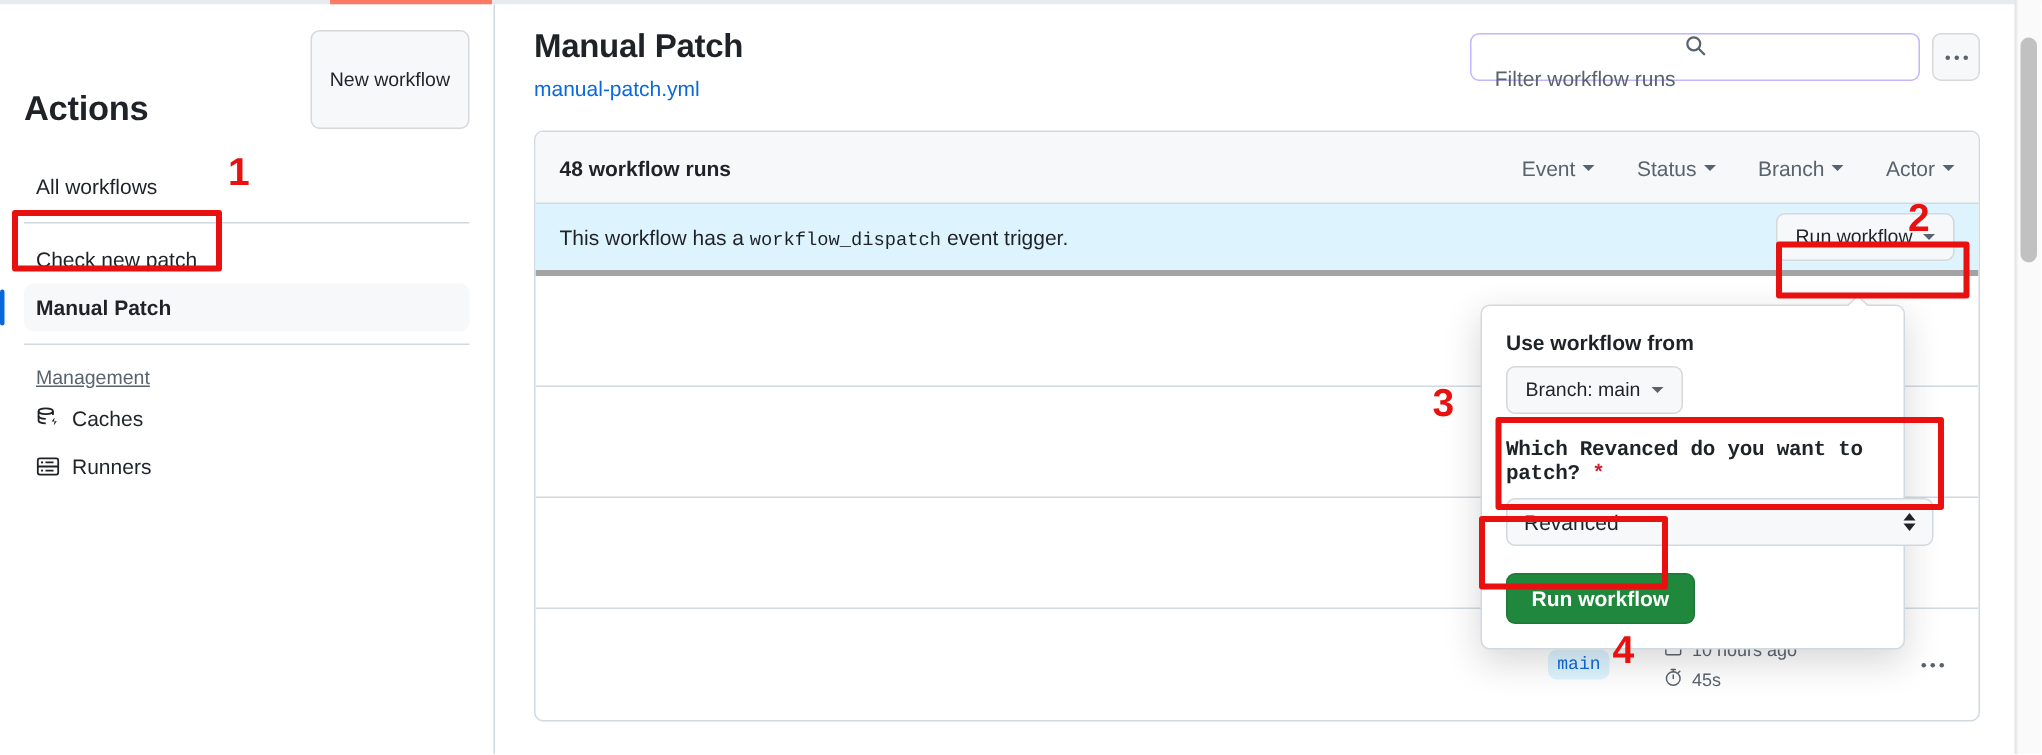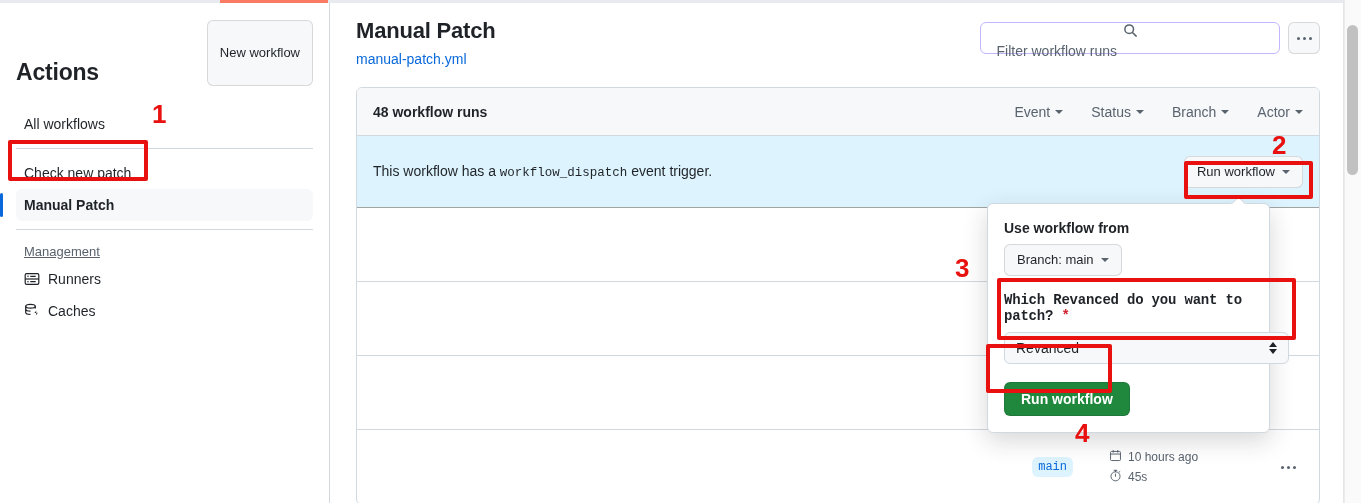--- a/index.html
+++ b/index.html
@@ -102,22 +102,22 @@
   .runs-count { font-size:14px; font-weight:600; color:#1f2328; }
   .filters { display:flex; align-items:center; gap:28px; }
   .filter {
     font-size:14px; color:#59636e; cursor:pointer; display:flex; align-items:center; gap:5px;
   }
   .caret {
     width:0;height:0; border-left:4px solid transparent; border-right:4px solid transparent;
     border-top:4px solid #59636e; display:inline-block;
   }
   .dispatch-banner {
-    background:#ddf4ff; border-bottom:1px solid #a3a3a3;
-    height:72px; display:flex; align-items:center; justify-content:space-between;
+    background:#ddf4ff; border-bottom:4px solid #a3a3a3;
+    height:48px; display:flex; align-items:center; justify-content:space-between;
     padding: 0 16px;
   }
   .dispatch-text { font-size:14px; color:#1f2328; }
   .dispatch-text code {
     font-family:"Liberation Mono", monospace; font-size:12.5px;
     background:transparent; color:#1f2328;
   }
   .run-wf-btn {
     border:1px solid rgba(31,35,40,0.15); border-radius:6px;
     background:#f6f8fa; color:#1f2328; font-size:13px;
@@ -246,45 +246,45 @@
         <span>Check new patch</span>
       </div>
 
       <div class="sb-item selected">
         <span>Manual Patch</span>
       </div>
 
       <div class="sb-divider"></div>
 
       <div class="sb-section">Management</div>
+
+      <div class="sb-item">
+        <span class="sb-icon">
+          <svg width="16" height="16" viewBox="0 0 16 16" fill="none" stroke="#1f2328" stroke-width="1.2">
+            <ellipse cx="6.5" cy="3.2" rx="4.8" ry="1.9"></ellipse>
+            <path d="M1.7 3.2v3.1c0 1.05 2.15 1.9 4.8 1.9"></path>
+            <path d="M1.7 6.3v3.1c0 1.05 2.15 1.9 4.8 1.9"></path>
+            <path d="M11.3 3.2v2.4"></path>
+            <path d="M12.4 7.4l-2.0 2.6h2.0l-0.6 2.6 2.1-2.8h-1.9z" fill="#1f2328" stroke="none"></path>
+          </svg>
+        </span>
+        <span>Caches</span>
+      </div>
 
       <div class="sb-item">
         <span class="sb-icon">
           <svg width="16" height="16" viewBox="0 0 16 16" fill="none" stroke="#1f2328" stroke-width="1.2">
             <rect x="1.2" y="2.6" width="13.6" height="10.8" rx="1.4"></rect>
             <path d="M1.2 8h13.6"></path>
             <circle cx="4" cy="5.3" r="0.75" fill="#1f2328" stroke="none"></circle>
             <circle cx="4" cy="10.7" r="0.75" fill="#1f2328" stroke="none"></circle>
             <path d="M6.3 5.3h5.4M6.3 10.7h5.4"></path>
           </svg>
         </span>
         <span>Runners</span>
-      </div>
-
-      <div class="sb-item">
-        <span class="sb-icon">
-          <svg width="16" height="16" viewBox="0 0 16 16" fill="none" stroke="#1f2328" stroke-width="1.2">
-            <ellipse cx="6.5" cy="3.2" rx="4.8" ry="1.9"></ellipse>
-            <path d="M1.7 3.2v3.1c0 1.05 2.15 1.9 4.8 1.9"></path>
-            <path d="M1.7 6.3v3.1c0 1.05 2.15 1.9 4.8 1.9"></path>
-            <path d="M11.3 3.2v2.4"></path>
-            <path d="M12.4 7.4l-2.0 2.6h2.0l-0.6 2.6 2.1-2.8h-1.9z" fill="#1f2328" stroke="none"></path>
-          </svg>
-        </span>
-        <span>Caches</span>
       </div>
     </div>
   </div>
 
   <div class="main">
 
     <div class="main-head">
       <div>
         <div class="wf-title">Manual Patch</div>
         <div class="wf-file">manual-patch.yml</div>

